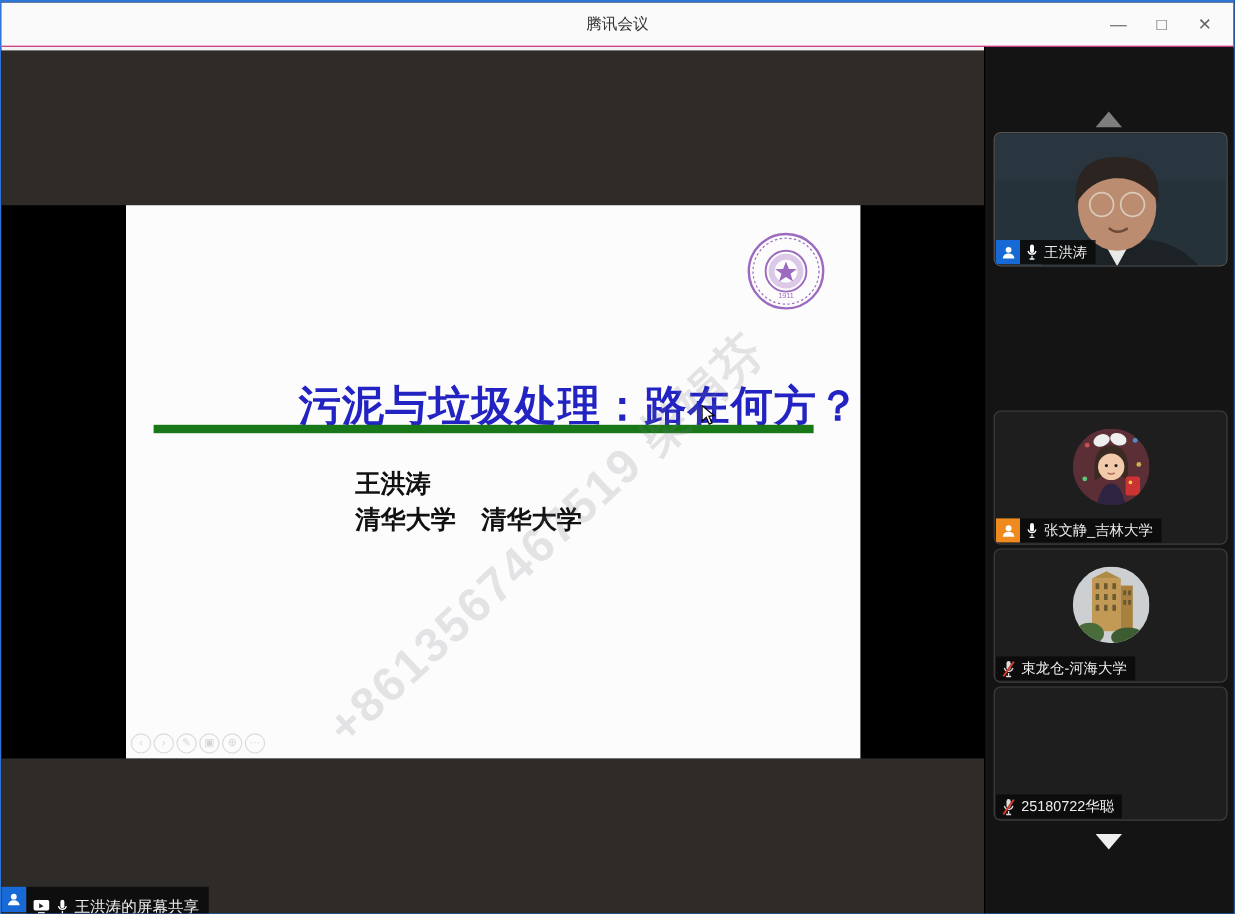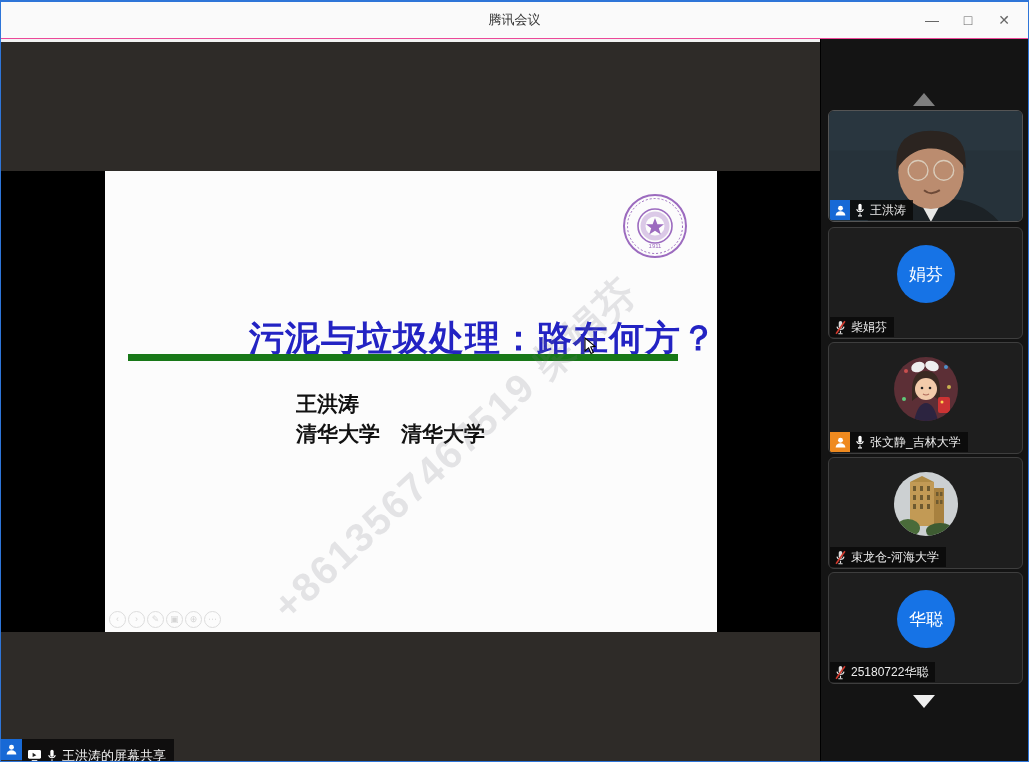--- a/index.html
+++ b/index.html
@@ -159,35 +159,20 @@
             <rect x="4" y="1" width="4" height="8.5" rx="2" fill="#fff"></rect>
             <path d="M2 7.5 a4.1 4.1 0 0 0 8 0" stroke="#fff" stroke-width="1.3" fill="none"></path>
             <line x1="6" y1="12.3" x2="6" y2="15" stroke="#fff" stroke-width="1.3"></line>
             <line x1="3.6" y1="15.6" x2="8.4" y2="15.6" stroke="#fff" stroke-width="1.3"></line>
           </svg>
           <span>王洪涛</span>
         </span>
       </div>
     </div>
 
-    <div class="tile t2">
-      <div class="avatar-initials">娟芬</div>
-      <div class="tag">
-        <span class="box">
-          <svg width="11" height="15" viewBox="0 0 12 17">
-            <rect x="4" y="1" width="4" height="8.5" rx="2" fill="#dcdcdc"></rect>
-            <path d="M2 7.5 a4.1 4.1 0 0 0 8 0" stroke="#dcdcdc" stroke-width="1.3" fill="none"></path>
-            <line x1="6" y1="12.3" x2="6" y2="15" stroke="#dcdcdc" stroke-width="1.3"></line>
-            <line x1="3.6" y1="15.6" x2="8.4" y2="15.6" stroke="#dcdcdc" stroke-width="1.3"></line>
-            <line x1="1" y1="15.5" x2="11" y2="1.5" stroke="#d23a2e" stroke-width="1.8"></line>
-          </svg>
-          <span>柴娟芬</span>
-        </span>
-      </div>
-    </div>
 
     <div class="tile t4">
       <div class="avatar-photo">
         <svg width="64" height="64" viewBox="0 0 64 64">
           <rect width="64" height="64" fill="#ccd0d2"></rect>
           <rect x="16" y="10" width="24" height="44" fill="#c29a55"></rect>
           <rect x="40" y="16" width="10" height="38" fill="#a8813f"></rect>
           <path d="M16 10 L28 4 L40 10 Z" fill="#b08b45"></path>
           <g fill="#6e5a30">
             <rect x="19" y="14" width="3" height="5"></rect>
@@ -255,21 +240,20 @@
             <path d="M2 7.5 a4.1 4.1 0 0 0 8 0" stroke="#fff" stroke-width="1.3" fill="none"></path>
             <line x1="6" y1="12.3" x2="6" y2="15" stroke="#fff" stroke-width="1.3"></line>
             <line x1="3.6" y1="15.6" x2="8.4" y2="15.6" stroke="#fff" stroke-width="1.3"></line>
           </svg>
           <span>张文静_吉林大学</span>
         </span>
       </div>
     </div>
 
     <div class="tile t5">
-      <div class="avatar-initials">华聪</div>
       <div class="tag">
         <span class="box">
           <svg width="11" height="15" viewBox="0 0 12 17">
             <rect x="4" y="1" width="4" height="8.5" rx="2" fill="#dcdcdc"></rect>
             <path d="M2 7.5 a4.1 4.1 0 0 0 8 0" stroke="#dcdcdc" stroke-width="1.3" fill="none"></path>
             <line x1="6" y1="12.3" x2="6" y2="15" stroke="#dcdcdc" stroke-width="1.3"></line>
             <line x1="3.6" y1="15.6" x2="8.4" y2="15.6" stroke="#dcdcdc" stroke-width="1.3"></line>
             <line x1="1" y1="15.5" x2="11" y2="1.5" stroke="#d23a2e" stroke-width="1.8"></line>
           </svg>
           <span>25180722华聪</span>

